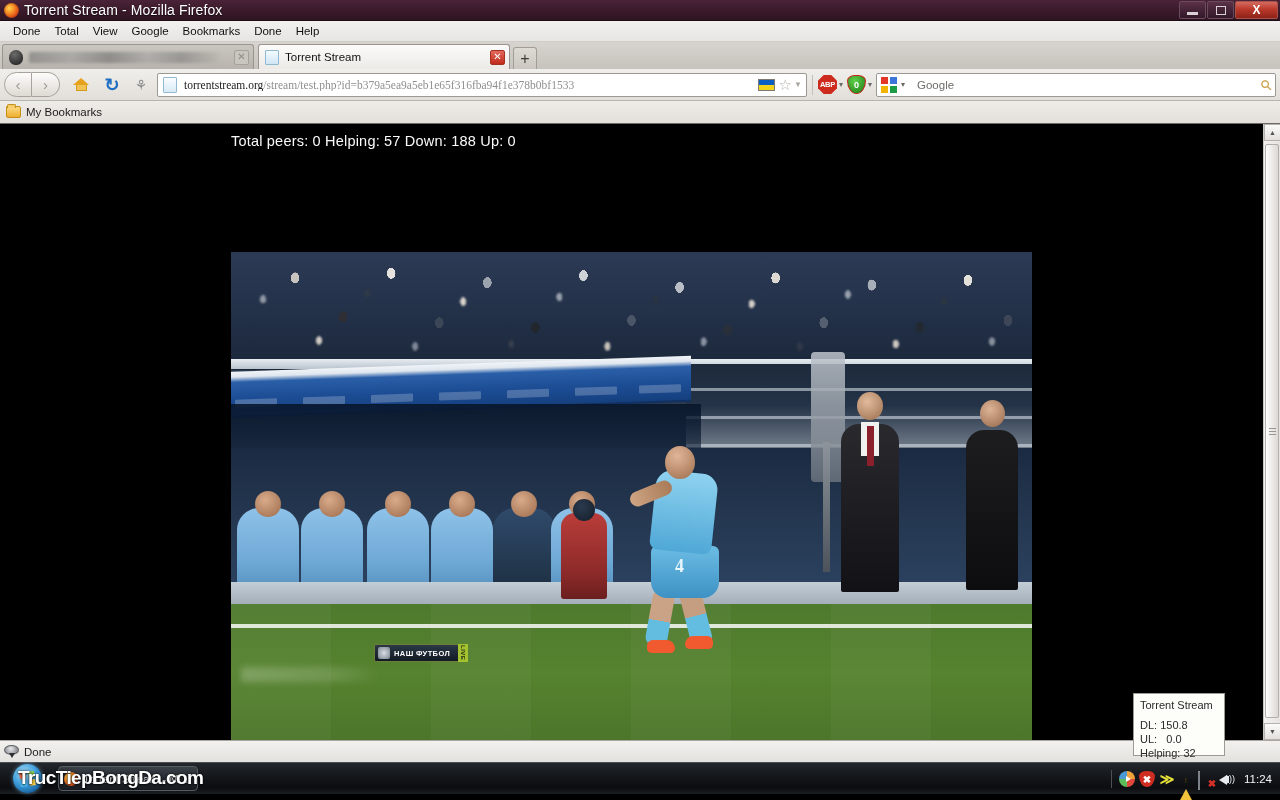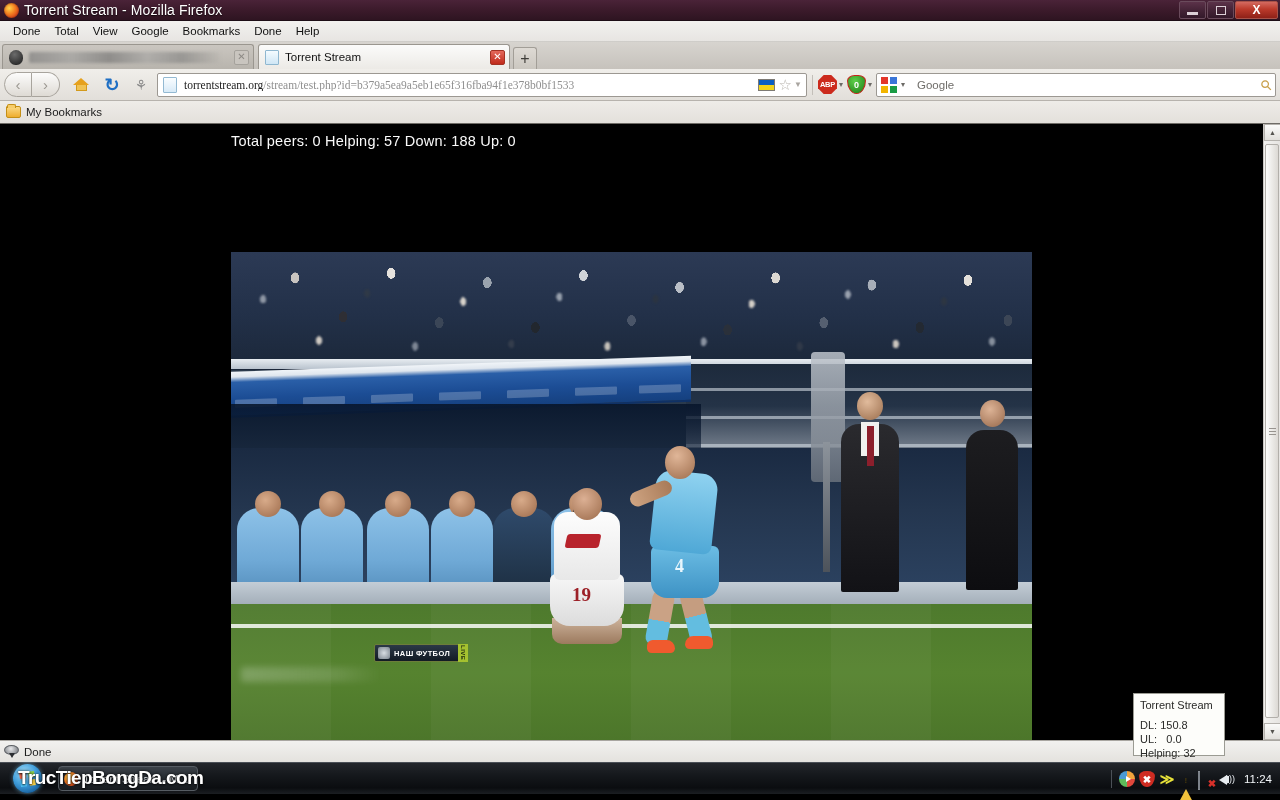--- a/index.html
+++ b/index.html
@@ -794,28 +794,20 @@
           <div class="body"></div>
             <div class="shirt"></div>
             <div class="tie"></div>
             <div class="head"></div>
         </div>
         <div id="black-man">
           <div class="body"></div>
             <div class="head"></div>
         </div>
 
-        <div id="p-white">
-          <div class="legs"></div>
-          <div class="shorts"></div>
-          <div class="torso"></div>
-          <div class="badge"></div>
-          <div class="head"></div>
-          <div class="num">19</div>
-        </div>
 
         <div id="p-blue">
           <div class="legL"></div>
           <div class="legR"></div>
           <div class="bootL"></div>
           <div class="bootR"></div>
           <div class="shorts"></div>
           <div class="torso"></div>
           <div class="arm"></div>
           <div class="head"></div>

